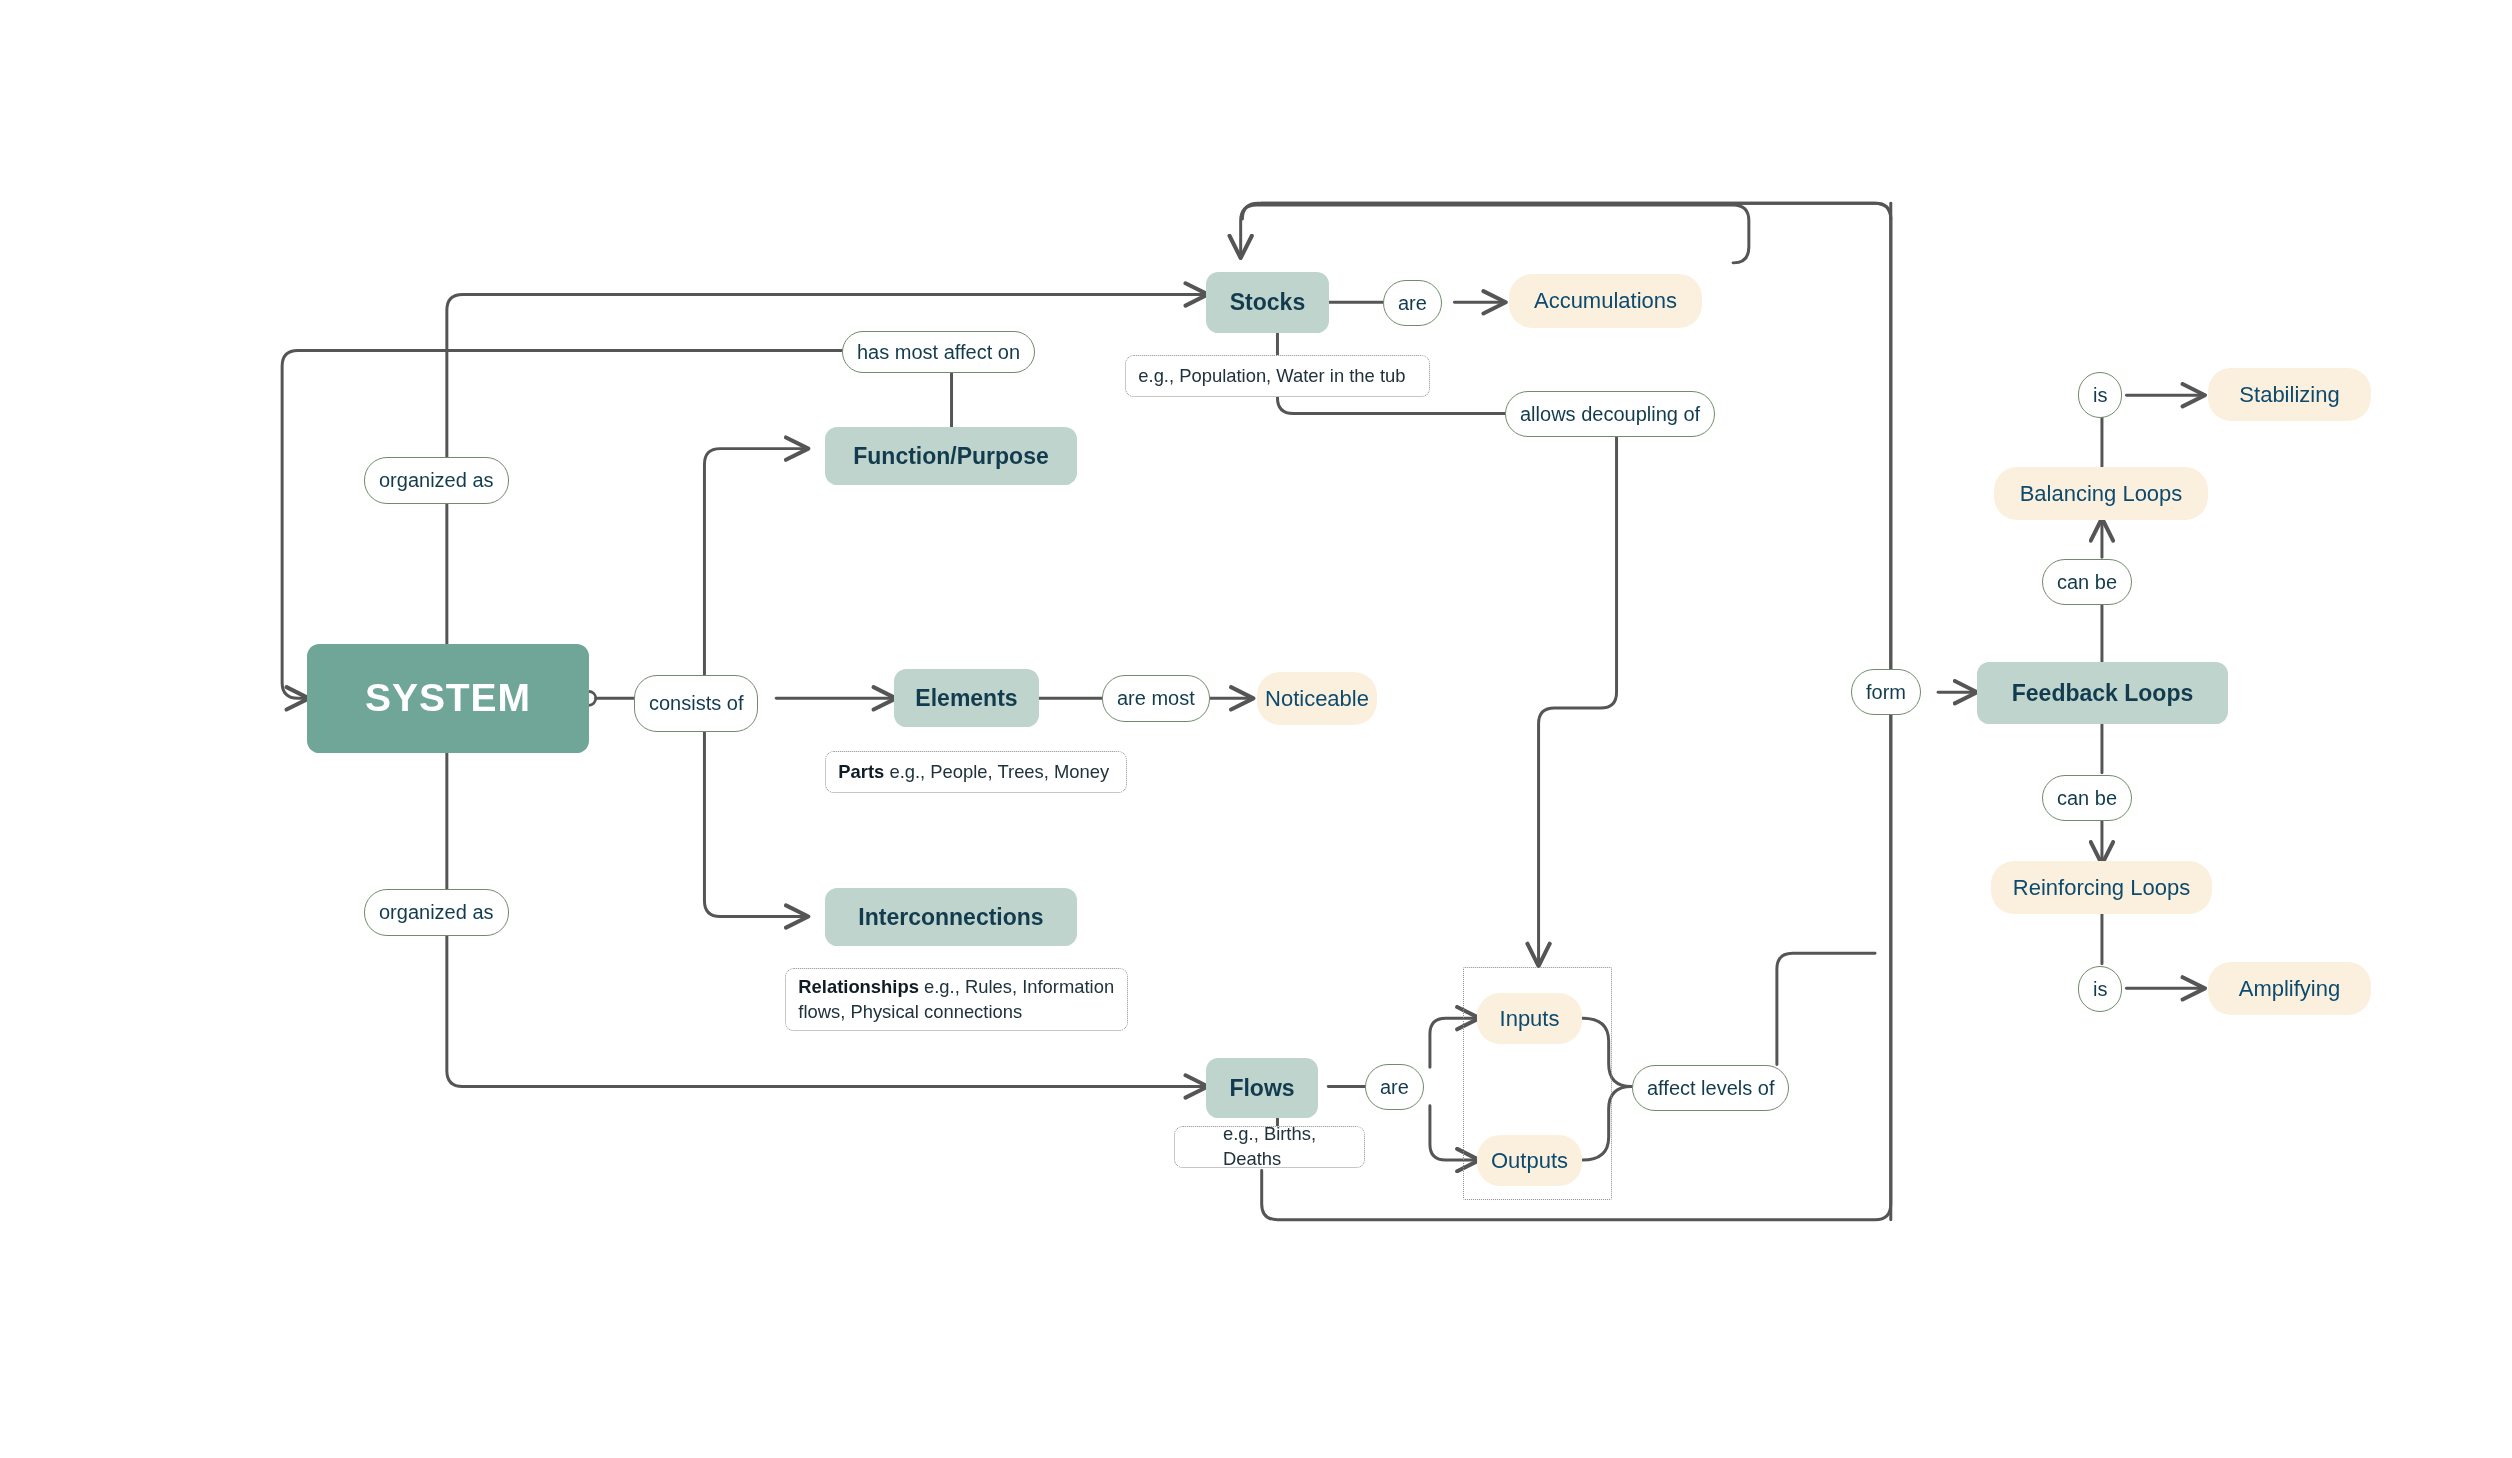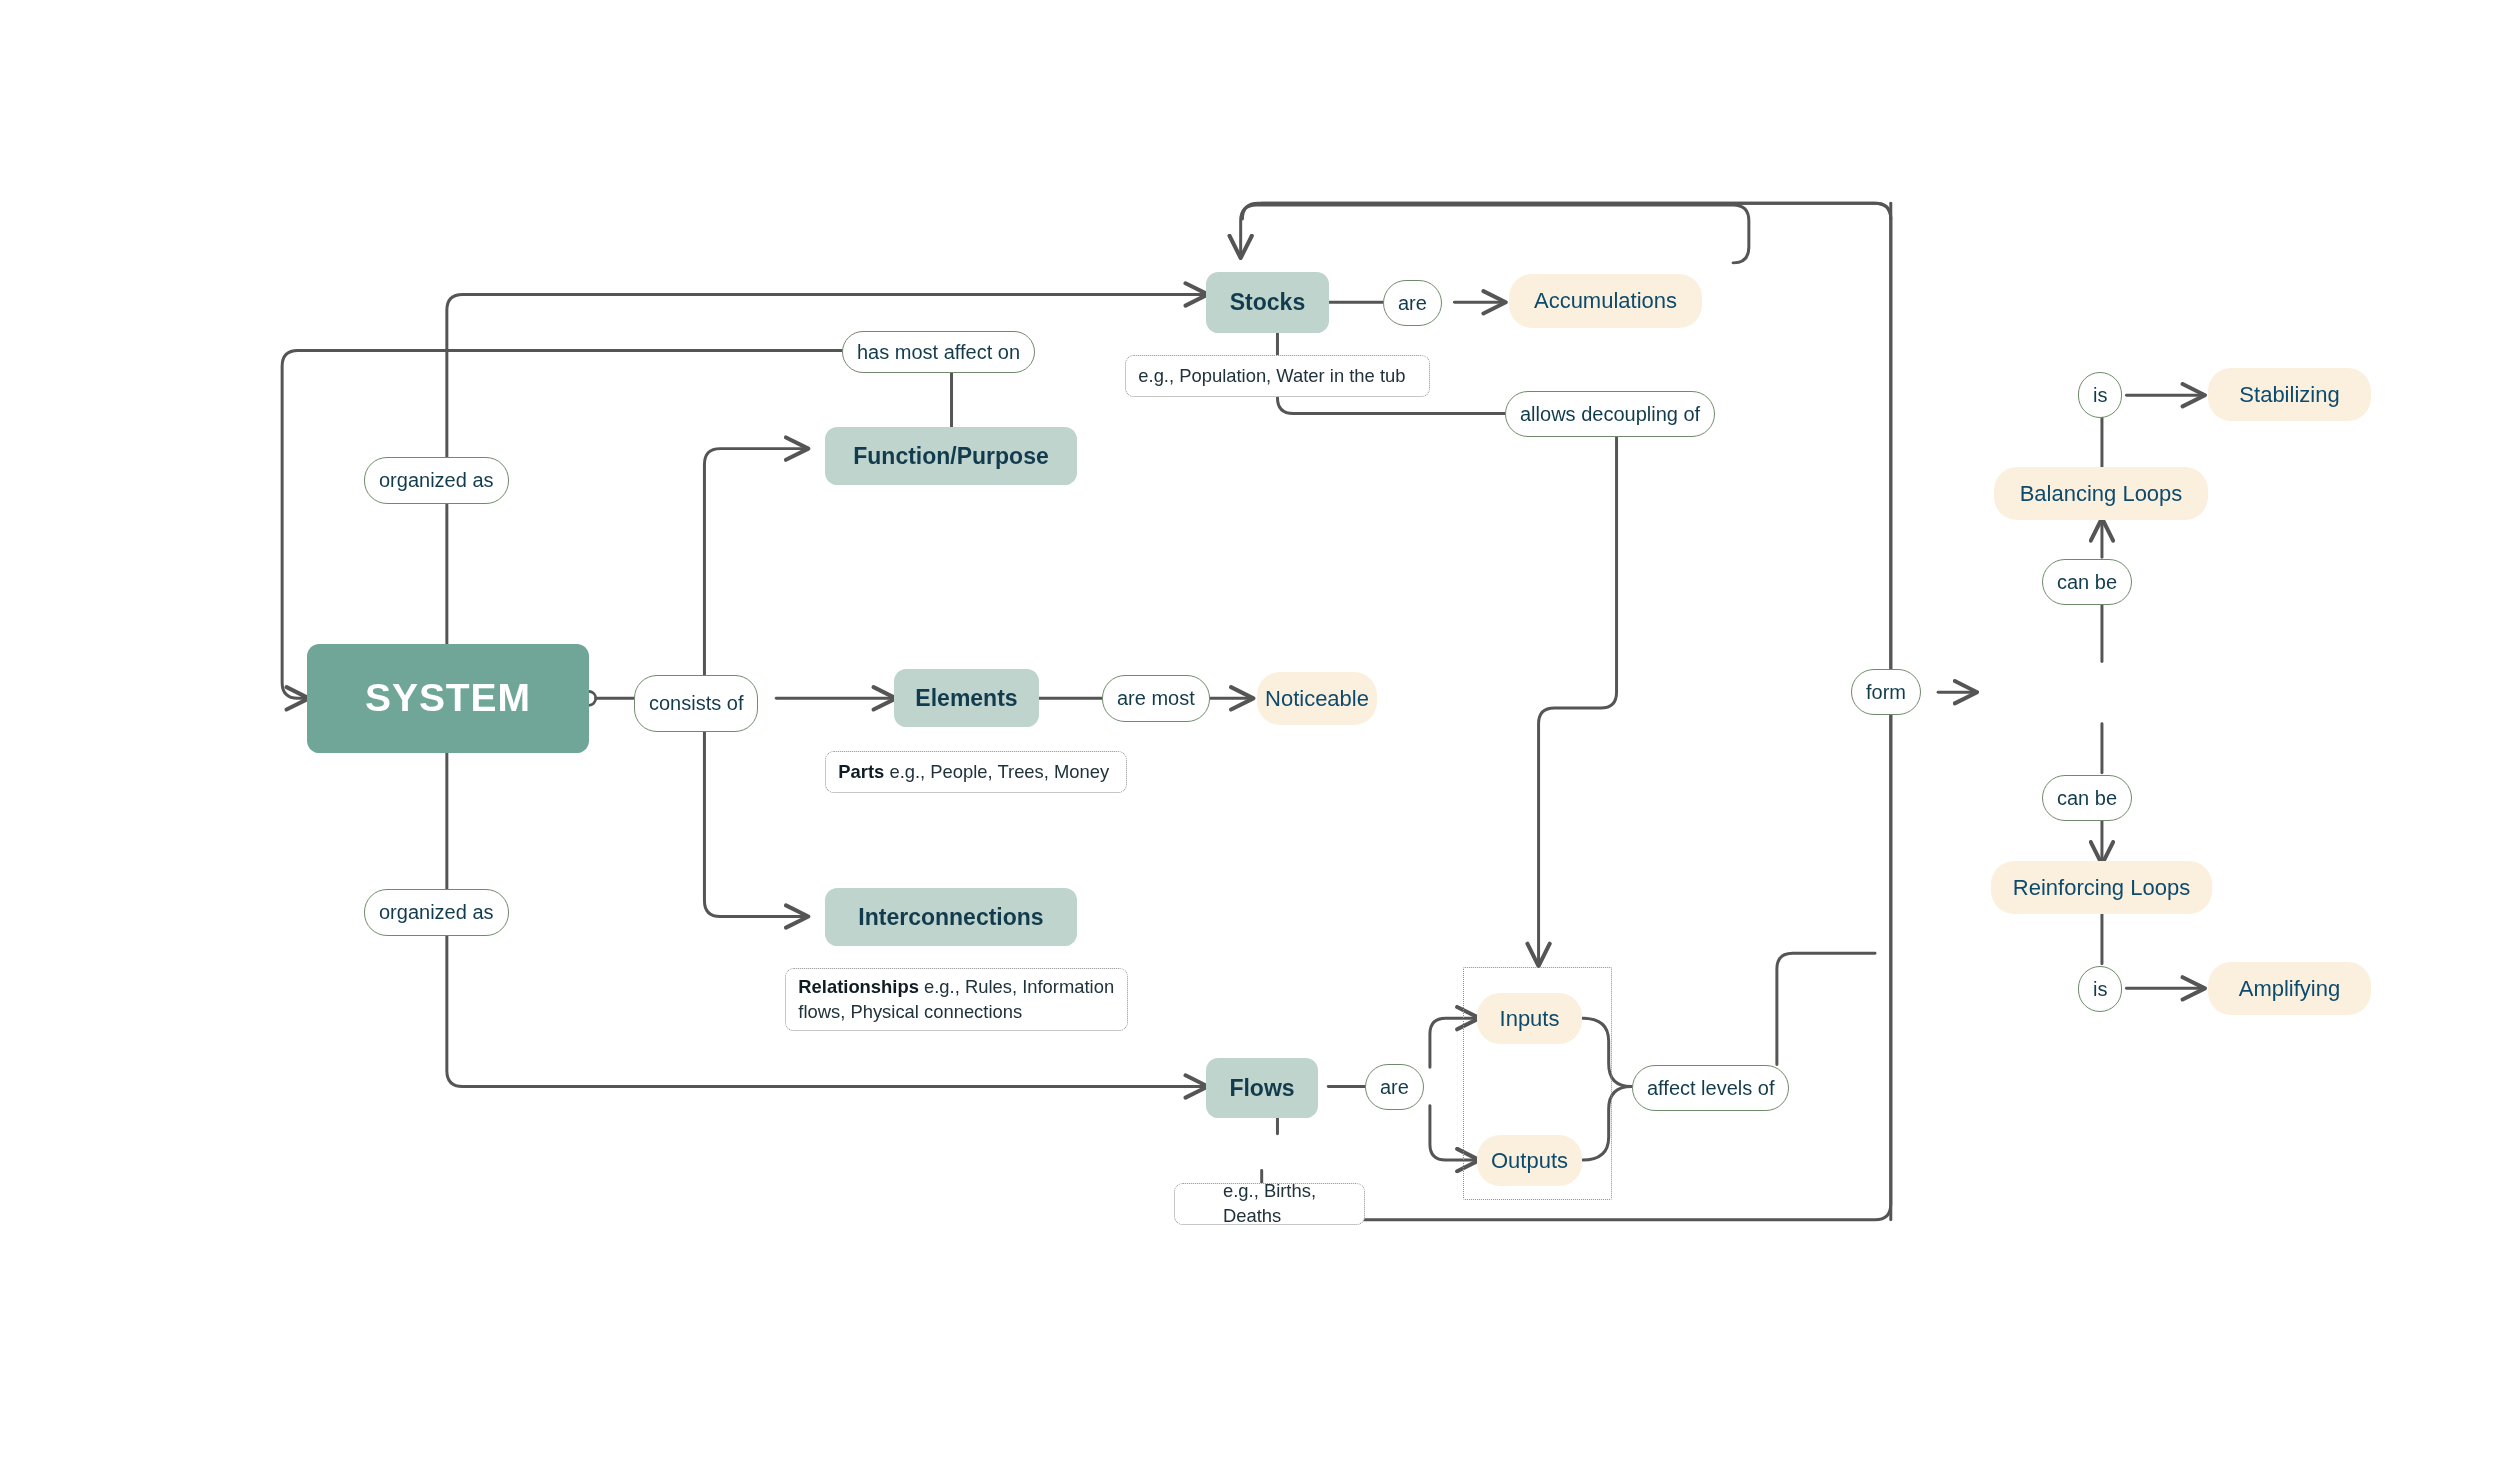--- a/index.html
+++ b/index.html
@@ -245,21 +245,21 @@
   </div>
 
   <div class="node node-concept" style="left:1206px; top:1058px; width:112px; height:60px;">
     <span>Flows</span>
   </div>
 
   <div class="node node-label" style="left:1365px; top:1064px; height:46px;">
     <span>are</span>
   </div>
 
-  <div class="node node-note" style="left:1174px; top:1183px; width:191px; height:42px;padding-left:48px;">
+  <div class="node node-note" style="left:1174px; top:1126px; width:191px; height:42px;padding-left:48px;">
     <span>e.g., Births, Deaths</span>
   </div>
 
   <div class="node node-group" style="left:1463px; top:967px; width:149px; height:233px;"></div>
 
   <div class="node node-attr" style="left:1477px; top:993px; width:105px; height:51px;">
     <span>Inputs</span>
   </div>
 
   <div class="node node-attr" style="left:1477px; top:1135px; width:105px; height:51px;">
@@ -267,20 +267,23 @@
   </div>
 
   <div class="node node-label" style="left:1632px; top:1065px; height:46px;">
     <span>affect levels of</span>
   </div>
 
   <div class="node node-label" style="left:1851px; top:669px; height:46px;">
     <span>form</span>
   </div>
 
+  <div class="node node-concept" style="left:1977px; top:662px; width:251px; height:62px;">
+    <span>Feedback Loops</span>
+  </div>
 
   <div class="node node-label" style="left:2042px; top:559px; height:46px;">
     <span>can be</span>
   </div>
 
   <div class="node node-attr" style="left:1994px; top:467px; width:214px; height:53px;">
     <span>Balancing Loops</span>
   </div>
 
   <div class="node node-label" style="left:2078px; top:372px; height:46px;">

